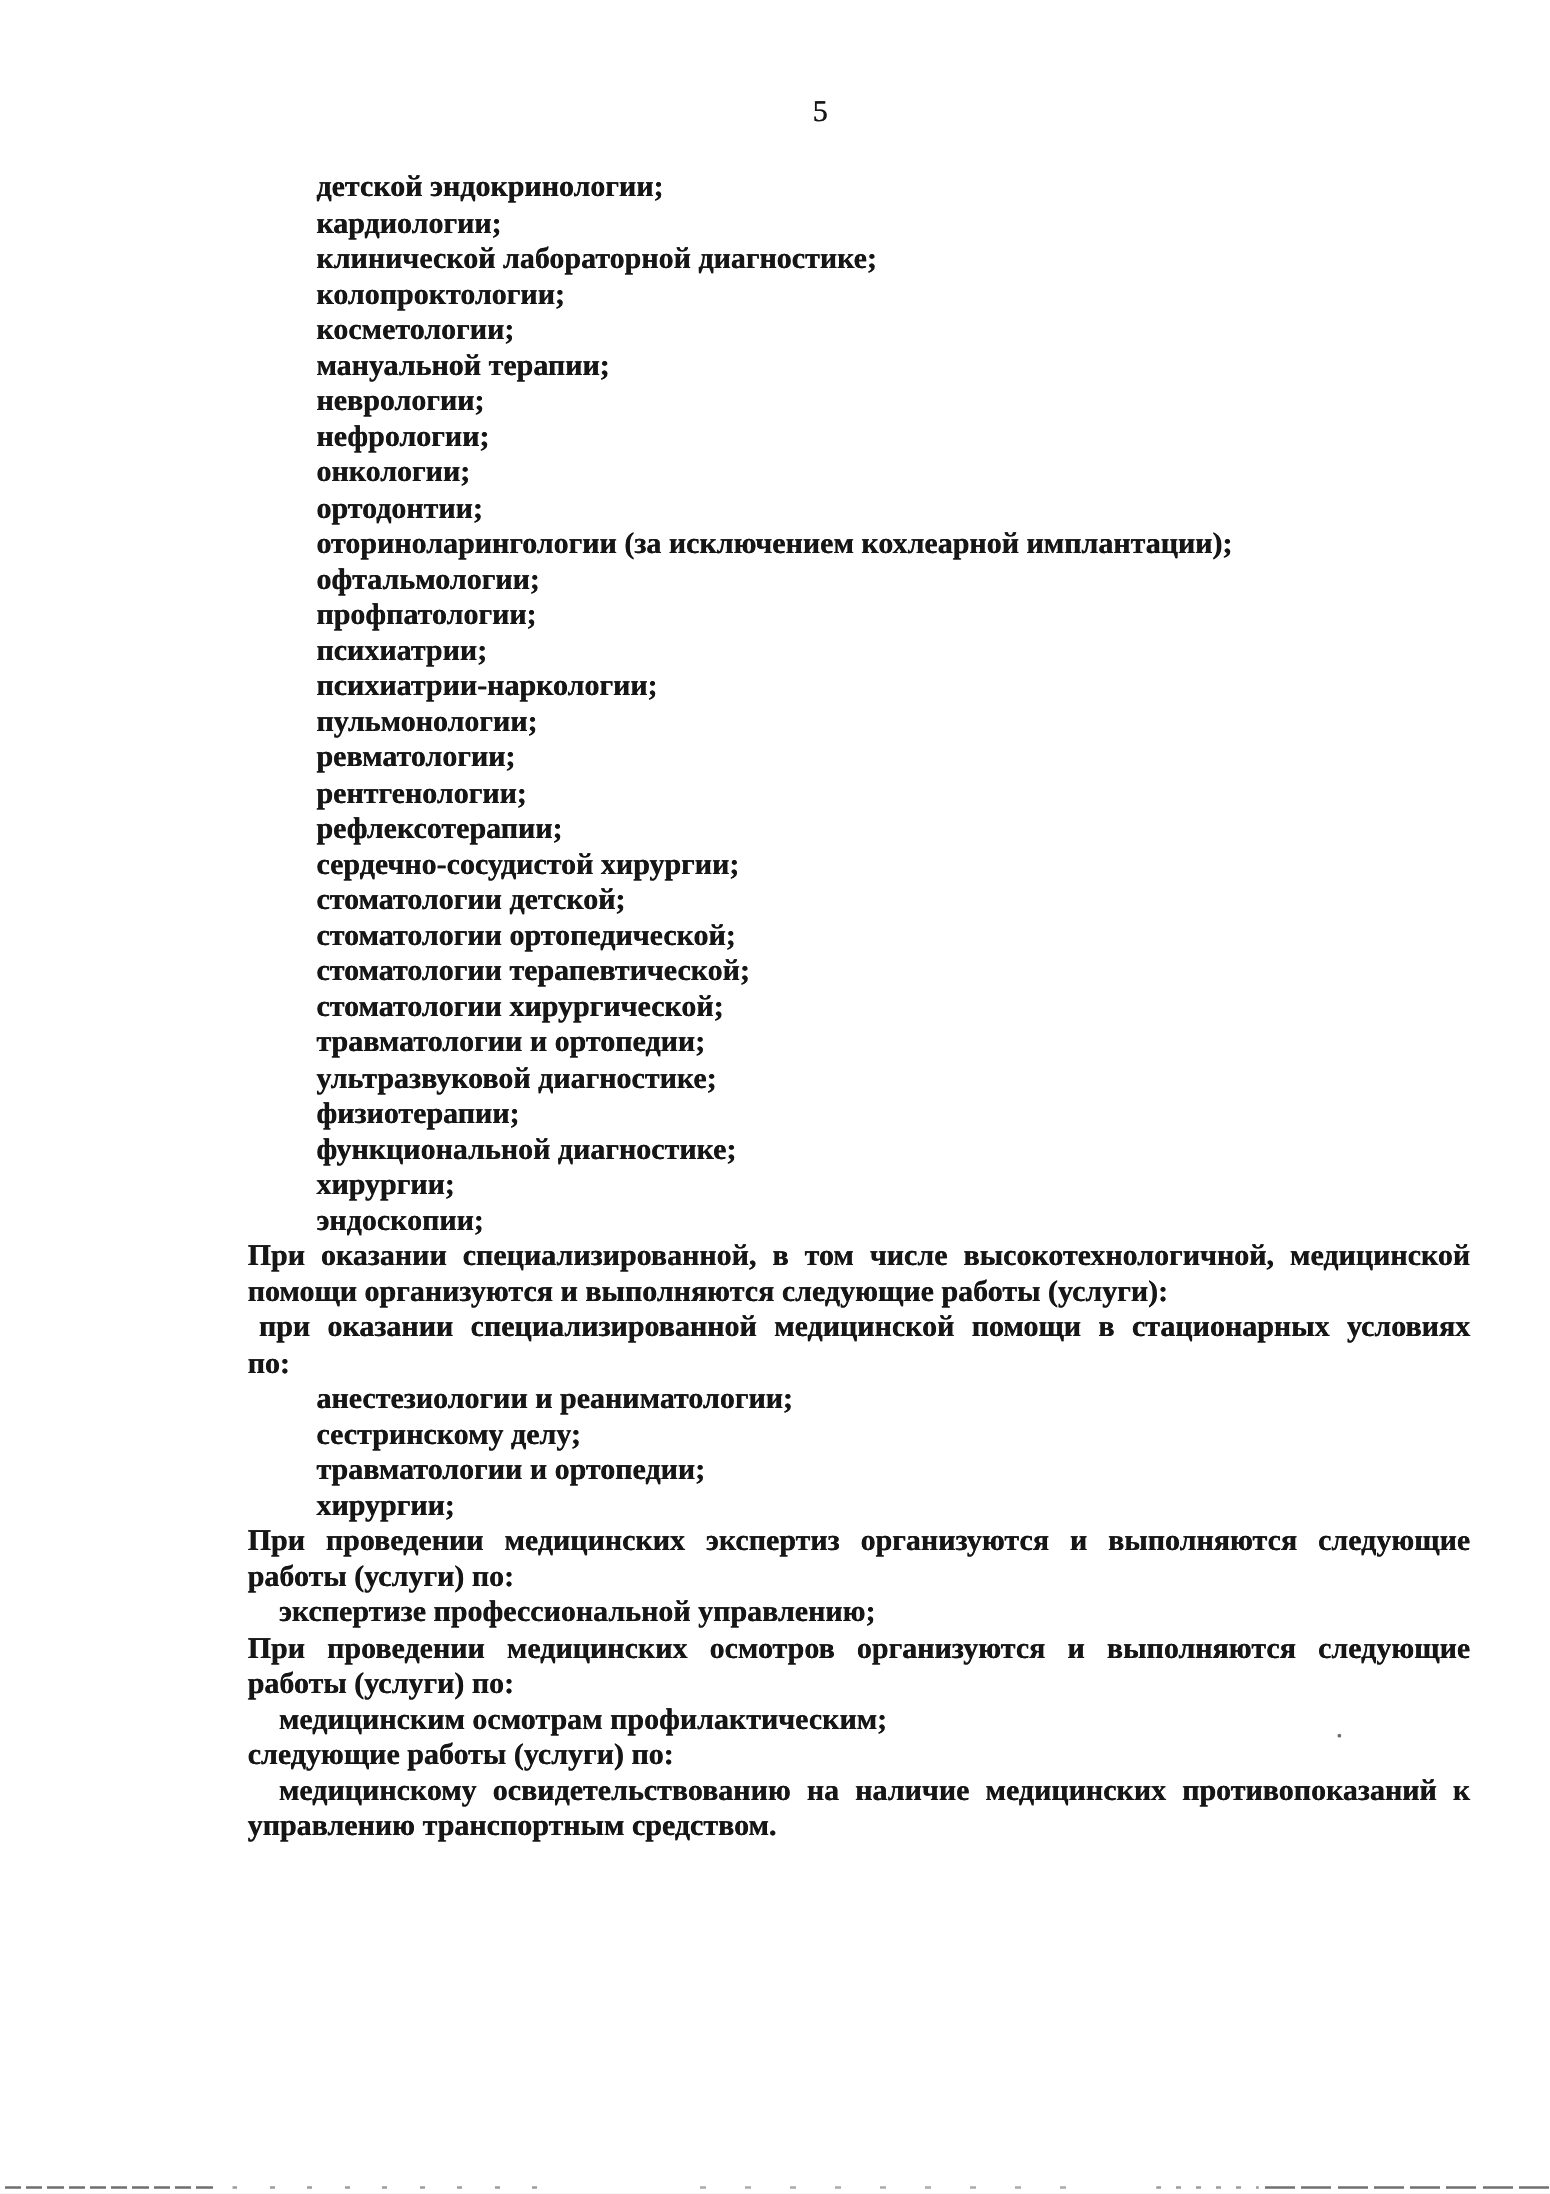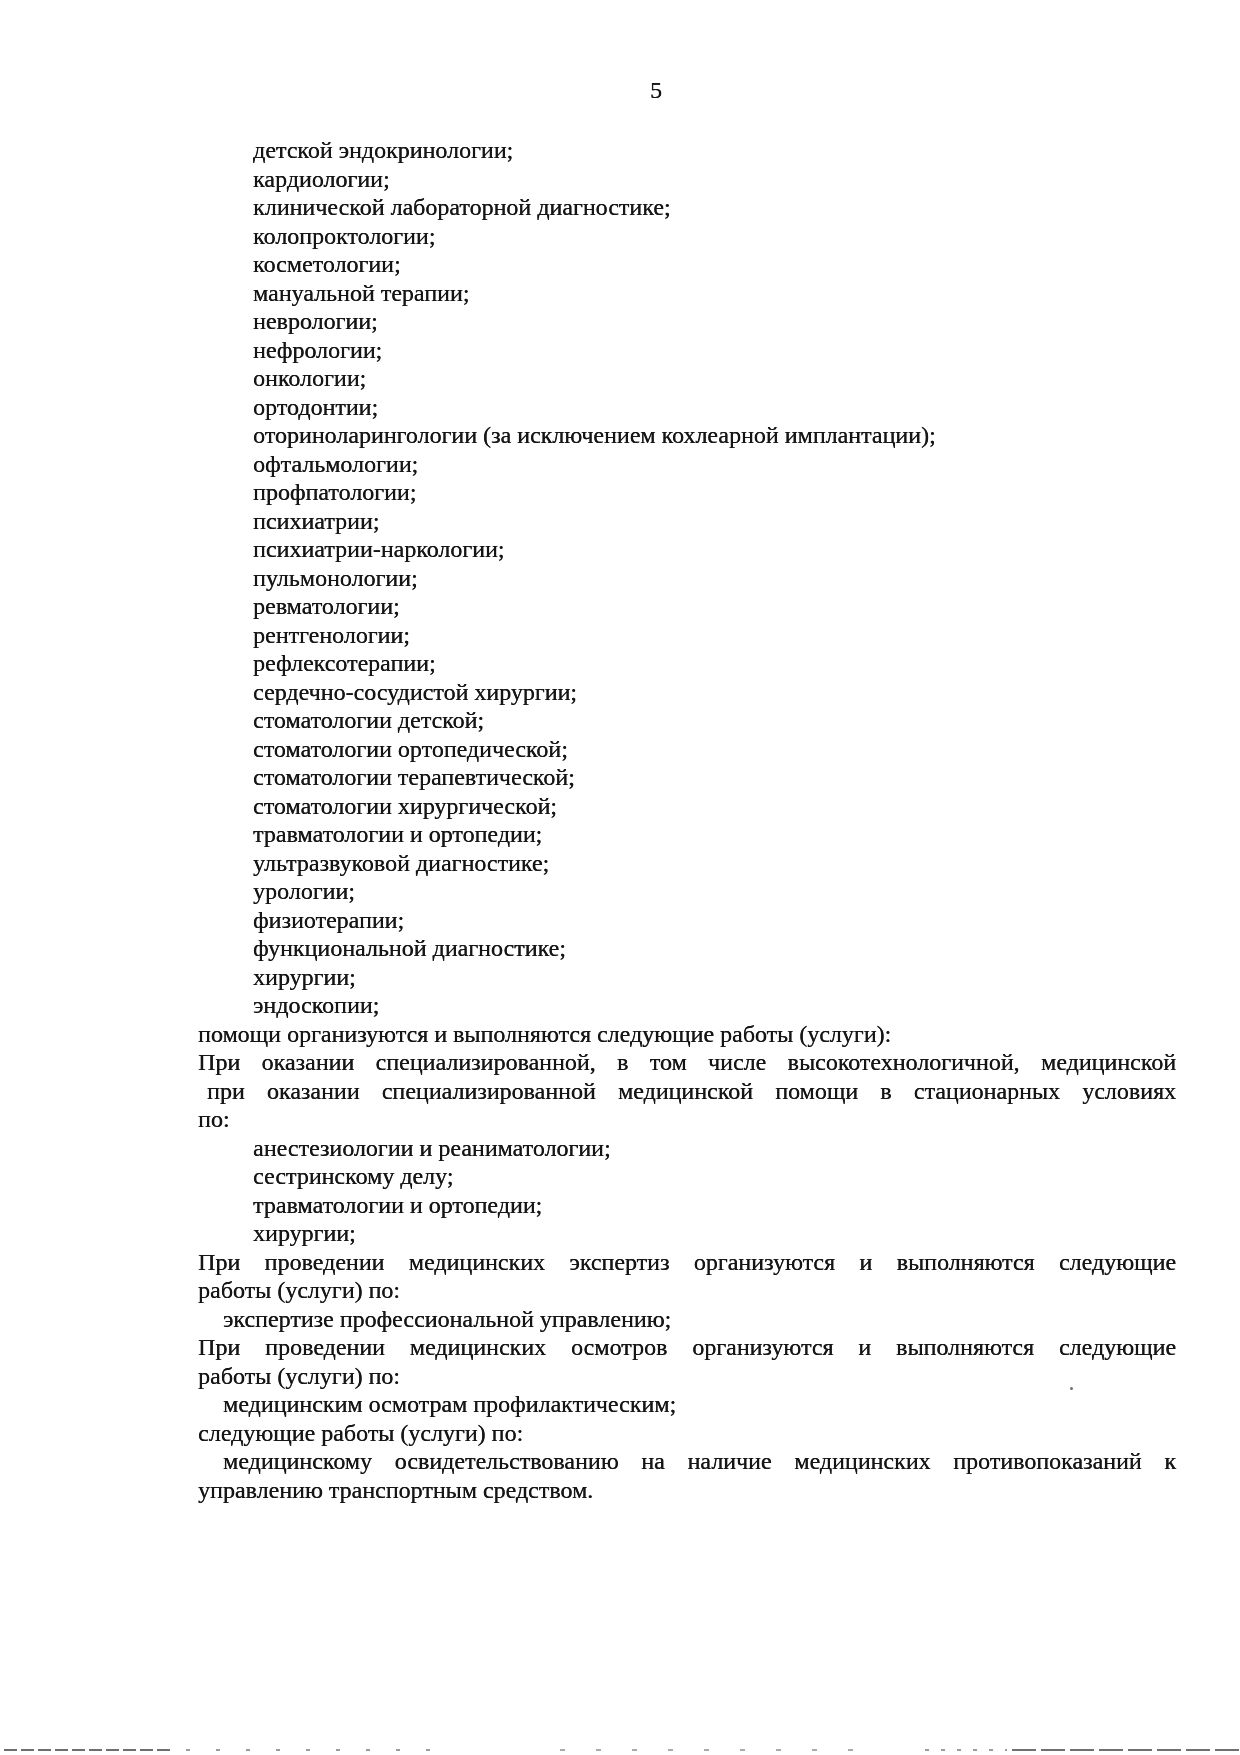--- a/index.html
+++ b/index.html
@@ -10,20 +10,21 @@
   }
   .page-number{
     position:absolute;top:77px;left:596px;width:120px;
     text-align:center;font-size:24px;line-height:26px;
     text-shadow:0.3px 0 0 currentColor;
   }
   .content{
     position:absolute;left:198px;top:136px;width:978px;
     font-size:24px;line-height:28.5px;
     text-shadow:0.3px 0 0 currentColor;
+    font-weight:bold;
   }
   .row{min-height:28.5px;white-space:normal;}
   
   .jline{text-align:justify;text-align-last:justify;}
   .line{text-align:left;text-align-last:left;}
   
   .li-main{text-indent:55px;text-align:left;}
   
   .li-sub{text-indent:25px;text-align:justify;text-align-last:left;}
   
@@ -72,30 +73,29 @@
         <div class="row li-main">ревматологии;</div>
         <div class="row li-main">рентгенологии;</div>
         <div class="row li-main">рефлексотерапии;</div>
         <div class="row li-main">сердечно-сосудистой хирургии;</div>
         <div class="row li-main">стоматологии детской;</div>
         <div class="row li-main">стоматологии ортопедической;</div>
         <div class="row li-main">стоматологии терапевтической;</div>
         <div class="row li-main">стоматологии хирургической;</div>
         <div class="row li-main">травматологии и ортопедии;</div>
         <div class="row li-main">ультразвуковой диагностике;</div>
-        <div class="row li-main">урологии;</div>
         <div class="row li-main">физиотерапии;</div>
         <div class="row li-main">функциональной диагностике;</div>
         <div class="row li-main">хирургии;</div>
         <div class="row li-main">эндоскопии;</div>
       </div>
 
     <div class="group">
+        <div class="row jline">При оказании специализированной, в том числе высокотехнологичной, медицинской</div>
         <div class="row line">помощи организуются и выполняются следующие работы (услуги):</div>
-        <div class="row jline">При оказании специализированной, в том числе высокотехнологичной, медицинской</div>
       </div>
 
     <div class="group p-inpatient">
         <div class="row jline">при оказании специализированной медицинской помощи в стационарных условиях</div>
         <div class="row line">по:</div>
       </div>
 
     <div class="group">
         <div class="row li-main">анестезиологии и реаниматологии;</div>
         <div class="row li-main">сестринскому делу;</div>

